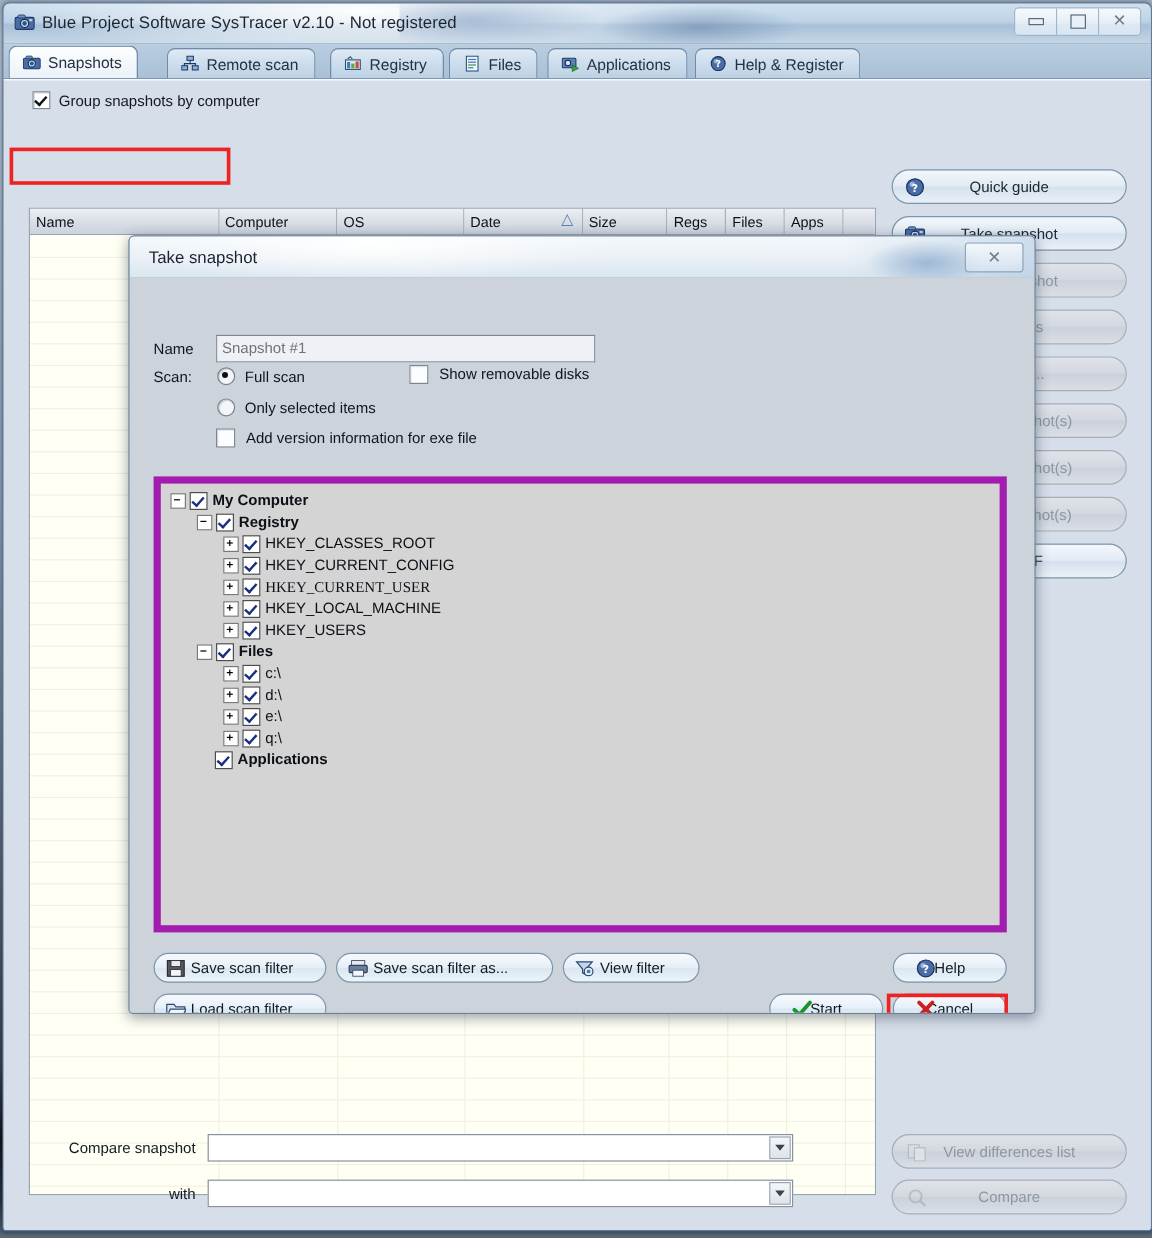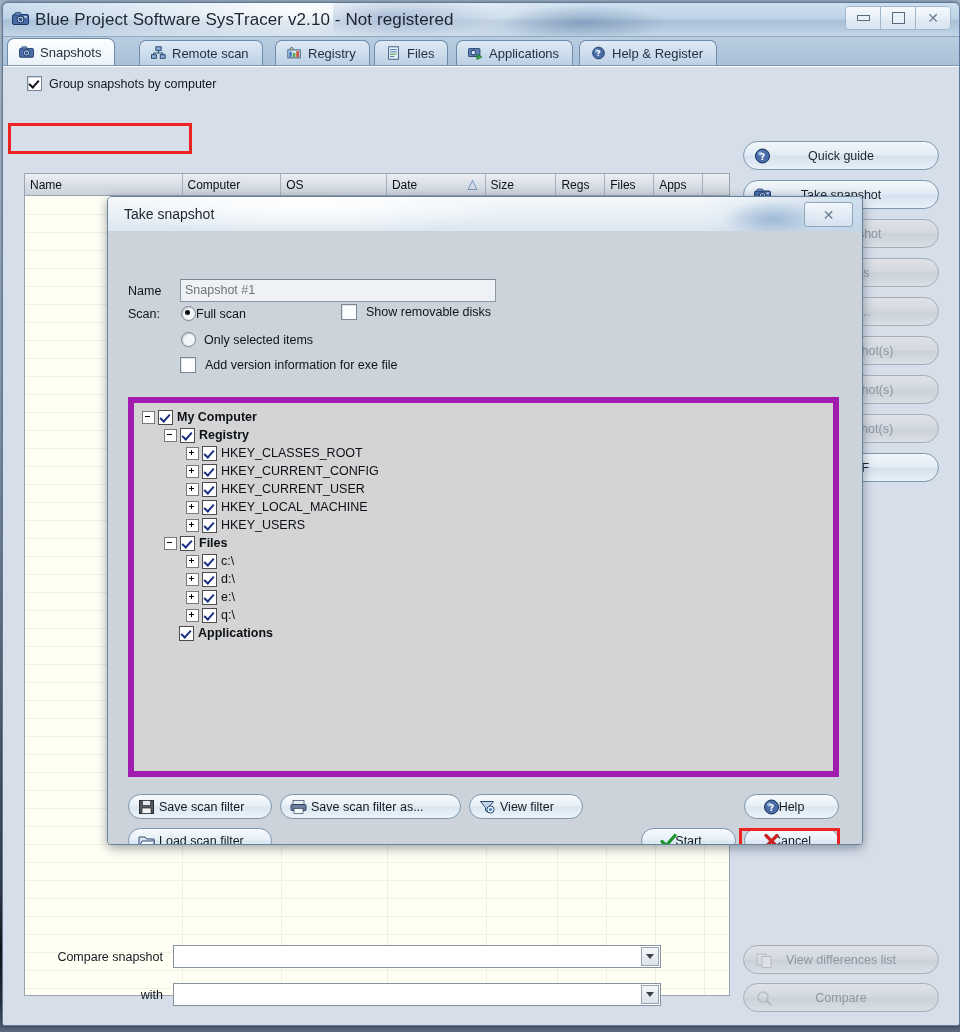--- a/index.html
+++ b/index.html
@@ -50,21 +50,21 @@
       radial-gradient(ellipse 150px 30px at 60px 14px, rgba(120,150,190,.55) 0%, rgba(120,150,190,0) 72%),
       radial-gradient(ellipse 120px 26px at 250px 20px, rgba(90,120,160,.45) 0%, rgba(90,120,160,0) 70%);
     pointer-events:none;
   }
   #title-icon {
     position: absolute; left: 9px; top: 8px;
     width: 17px; height: 15px;
   }
   #title-text {
     position: absolute; left: 32px; top: 7px;
-    font-size: 17px; color: #1d2530;
+    font-size: 14px; color: #1d2530;
     letter-spacing: .1px;
     white-space: nowrap;
   }
   .wincontrols {
     position: absolute; right: 8px; top: 3px;
     display: flex; gap: 0;
     background: rgba(255,255,255,.35);
     border: 1px solid #9fb6cc;
     border-radius: 4px;
     overflow: hidden;
@@ -698,21 +698,21 @@
 
     <div id="dlg-body">
 
       <div class="fld-row" style="left:20px; top:48px;">
         <div class="fld-label" style="width:52px;">Name</div>
         <div id="name-input">Snapshot #1</div>
       </div>
 
       <div class="fld-label" style="position:absolute;left:20px;top:76px;">Scan:</div>
 
-      <div class="fld-row" style="left:73px; top:75px; gap:0;">
+      <div class="fld-row" style="left:73px; top:75px; gap:8px;">
         <div class="wradio checked"></div>
         <div class="fld-label">Full scan</div>
       </div>
 
       <div class="fld-row" style="left:73px; top:101px; gap:8px;">
         <div class="wradio"></div>
         <div class="fld-label">Only selected items</div>
       </div>
 
       <div class="fld-row" style="left:233px; top:73px; gap:9px; overflow:hidden; width:150px;">
@@ -744,21 +744,21 @@
           <div class="tcheck"></div>
           <div class="tlabel">HKEY_CLASSES_ROOT</div>
         </div>
 
         <div class="tnode" style="padding-left:47px;">
           <div class="expander plus"></div>
           <div class="tcheck"></div>
           <div class="tlabel">HKEY_CURRENT_CONFIG</div>
         </div>
 
-        <div class="tnode" style="padding-left:47px;">
+        <div class="tnode" style="padding-left:47px;font-family:Liberation Serif, serif;">
           <div class="expander plus"></div>
           <div class="tcheck"></div>
           <div class="tlabel">HKEY_CURRENT_USER</div>
         </div>
 
         <div class="tnode" style="padding-left:47px;">
           <div class="expander plus"></div>
           <div class="tcheck"></div>
           <div class="tlabel">HKEY_LOCAL_MACHINE</div>
         </div>

